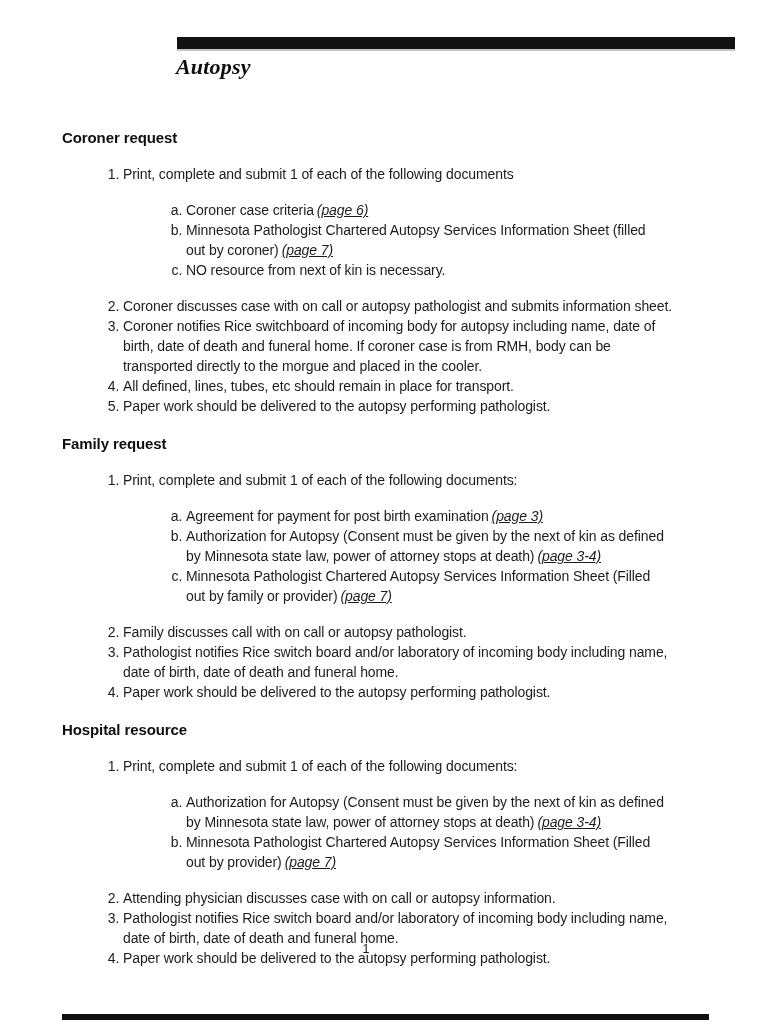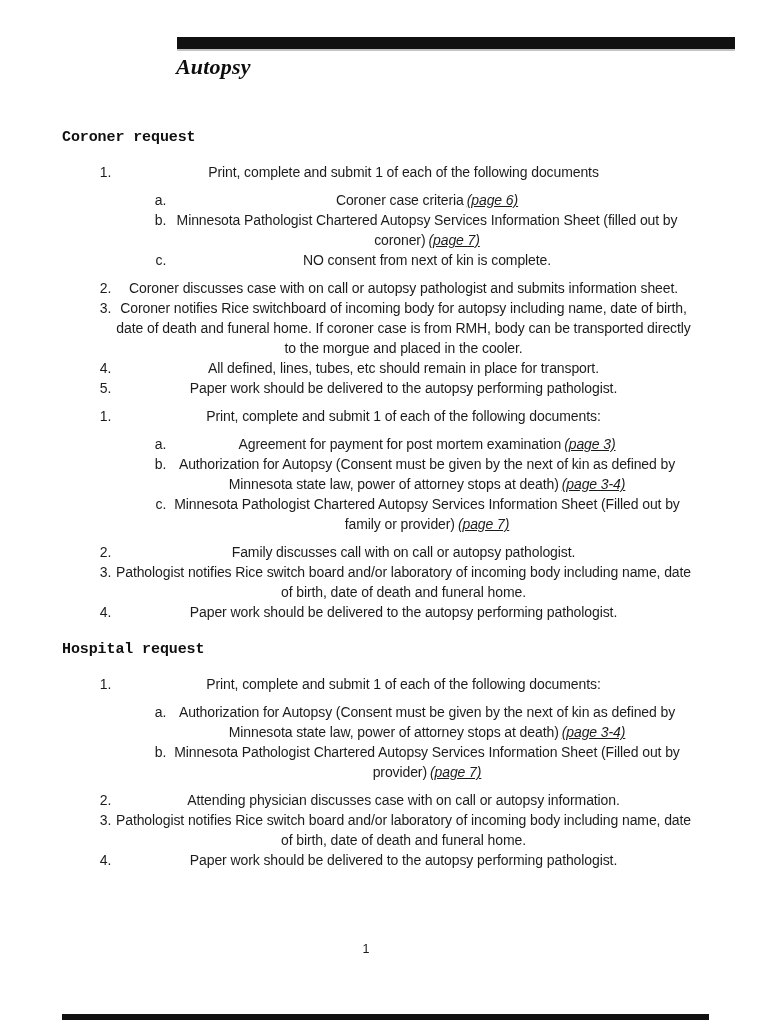--- a/index.html
+++ b/index.html
@@ -16,24 +16,23 @@
     font-family:"Liberation Serif", serif;font-style:italic;font-weight:bold;
     font-size:22px;line-height:28px;color:#0d0d0d;letter-spacing:0.2px;
   }
   .content{
     position:absolute;left:62px;top:128px;width:638px;
     font-size:14px;line-height:20px;letter-spacing:-0.1px;
   }
   .content h2{
     font-size:15px;line-height:20px;margin:18px 0 14px 0;color:#0f0f0f;
     letter-spacing:-0.1px;
-    font-family:Liberation Mono, monospace;
   }
   .content section:first-child h2{margin-top:0;}
-  ol{margin:8px;text-align:center;}
+  ol{margin:16px;}
   ol.num{padding:0 0 0 45px;list-style:decimal;}
   ol.alpha{padding:0 0 0 47px;list-style:lower-alpha;}
   li{line-height:20px;}
   li::marker{color:#1c1c1c;}
   .ref{font-style:italic;margin-left:3px;text-decoration:underline;}
   .care-note{margin:34px 0 0 70px;display:flex;align-items:flex-start;}
   .arrow{
     display:inline-block;width:14px;margin-right:9px;color:#3a3a3a;
     font-weight:bold;font-size:16px;line-height:20px;text-shadow:1px 1px 0 #9a9a9a;
   }
@@ -54,42 +53,43 @@
   <h1 class="doc-title">Autopsy</h1>
 
   <div class="content">
     <div id="sections-root">
         <section>
           <h2>Coroner request</h2>
           <ol class="num">
             <li><span>Print, complete and submit 1 of each of the following documents</span><ol class="alpha">
                 <li><span>Coroner case criteria</span><em class="ref">(page 6)</em></li>
                 <li><span>Minnesota Pathologist Chartered Autopsy Services Information Sheet (filled out by coroner)</span><em class="ref">(page 7)</em></li>
-                <li><span>NO consent from next of kin is complete.</span></li>
+                <li><span>NO resource from next of kin is necessary.</span></li>
               </ol></li>
             <li><span>Coroner discusses case with on call or autopsy pathologist and submits information sheet.</span></li>
             <li><span>Coroner notifies Rice switchboard of incoming body for autopsy including name, date of birth, date of death and funeral home.  If coroner case is from RMH, body can be transported directly to the morgue and placed in the cooler.</span></li>
             <li><span>All defined, lines, tubes, etc should remain in place for transport.</span></li>
             <li><span>Paper work should be delivered to the autopsy performing pathologist.</span></li>
           </ol>
         </section>
         <section>
+          <h2>Family request</h2>
           <ol class="num">
             <li><span>Print, complete and submit 1 of each of the following documents:</span><ol class="alpha">
-                <li><span>Agreement for payment for post mortem examination</span><em class="ref">(page 3)</em></li>
+                <li><span>Agreement for payment for post birth examination</span><em class="ref">(page 3)</em></li>
                 <li><span>Authorization for Autopsy (Consent must be given by the next of kin as defined by Minnesota state law, power of attorney stops at death)</span><em class="ref">(page 3-4)</em></li>
                 <li><span>Minnesota Pathologist Chartered Autopsy Services Information Sheet (Filled out by family or provider)</span><em class="ref">(page 7)</em></li>
               </ol></li>
             <li><span>Family discusses call with on call or autopsy pathologist.</span></li>
             <li><span>Pathologist notifies Rice switch board and/or laboratory of incoming body including name, date of birth, date of death and funeral home.</span></li>
             <li><span>Paper work should be delivered to the autopsy performing pathologist.</span></li>
           </ol>
         </section>
         <section>
-          <h2>Hospital request</h2>
+          <h2>Hospital resource</h2>
           <ol class="num">
             <li><span>Print, complete and submit 1 of each of the following documents:</span><ol class="alpha">
                 <li><span>Authorization for Autopsy (Consent must be given by the next of kin as defined by Minnesota state law, power of attorney stops at death)</span><em class="ref">(page 3-4)</em></li>
                 <li><span>Minnesota Pathologist Chartered Autopsy Services Information Sheet (Filled out by provider)</span><em class="ref">(page 7)</em></li>
               </ol></li>
             <li><span>Attending physician discusses case with on call or autopsy information.</span></li>
             <li><span>Pathologist notifies Rice switch board and/or laboratory of incoming body including name, date of birth, date of death and funeral home.</span></li>
             <li><span>Paper work should be delivered to the autopsy performing pathologist.</span></li>
           </ol>
         </section>

